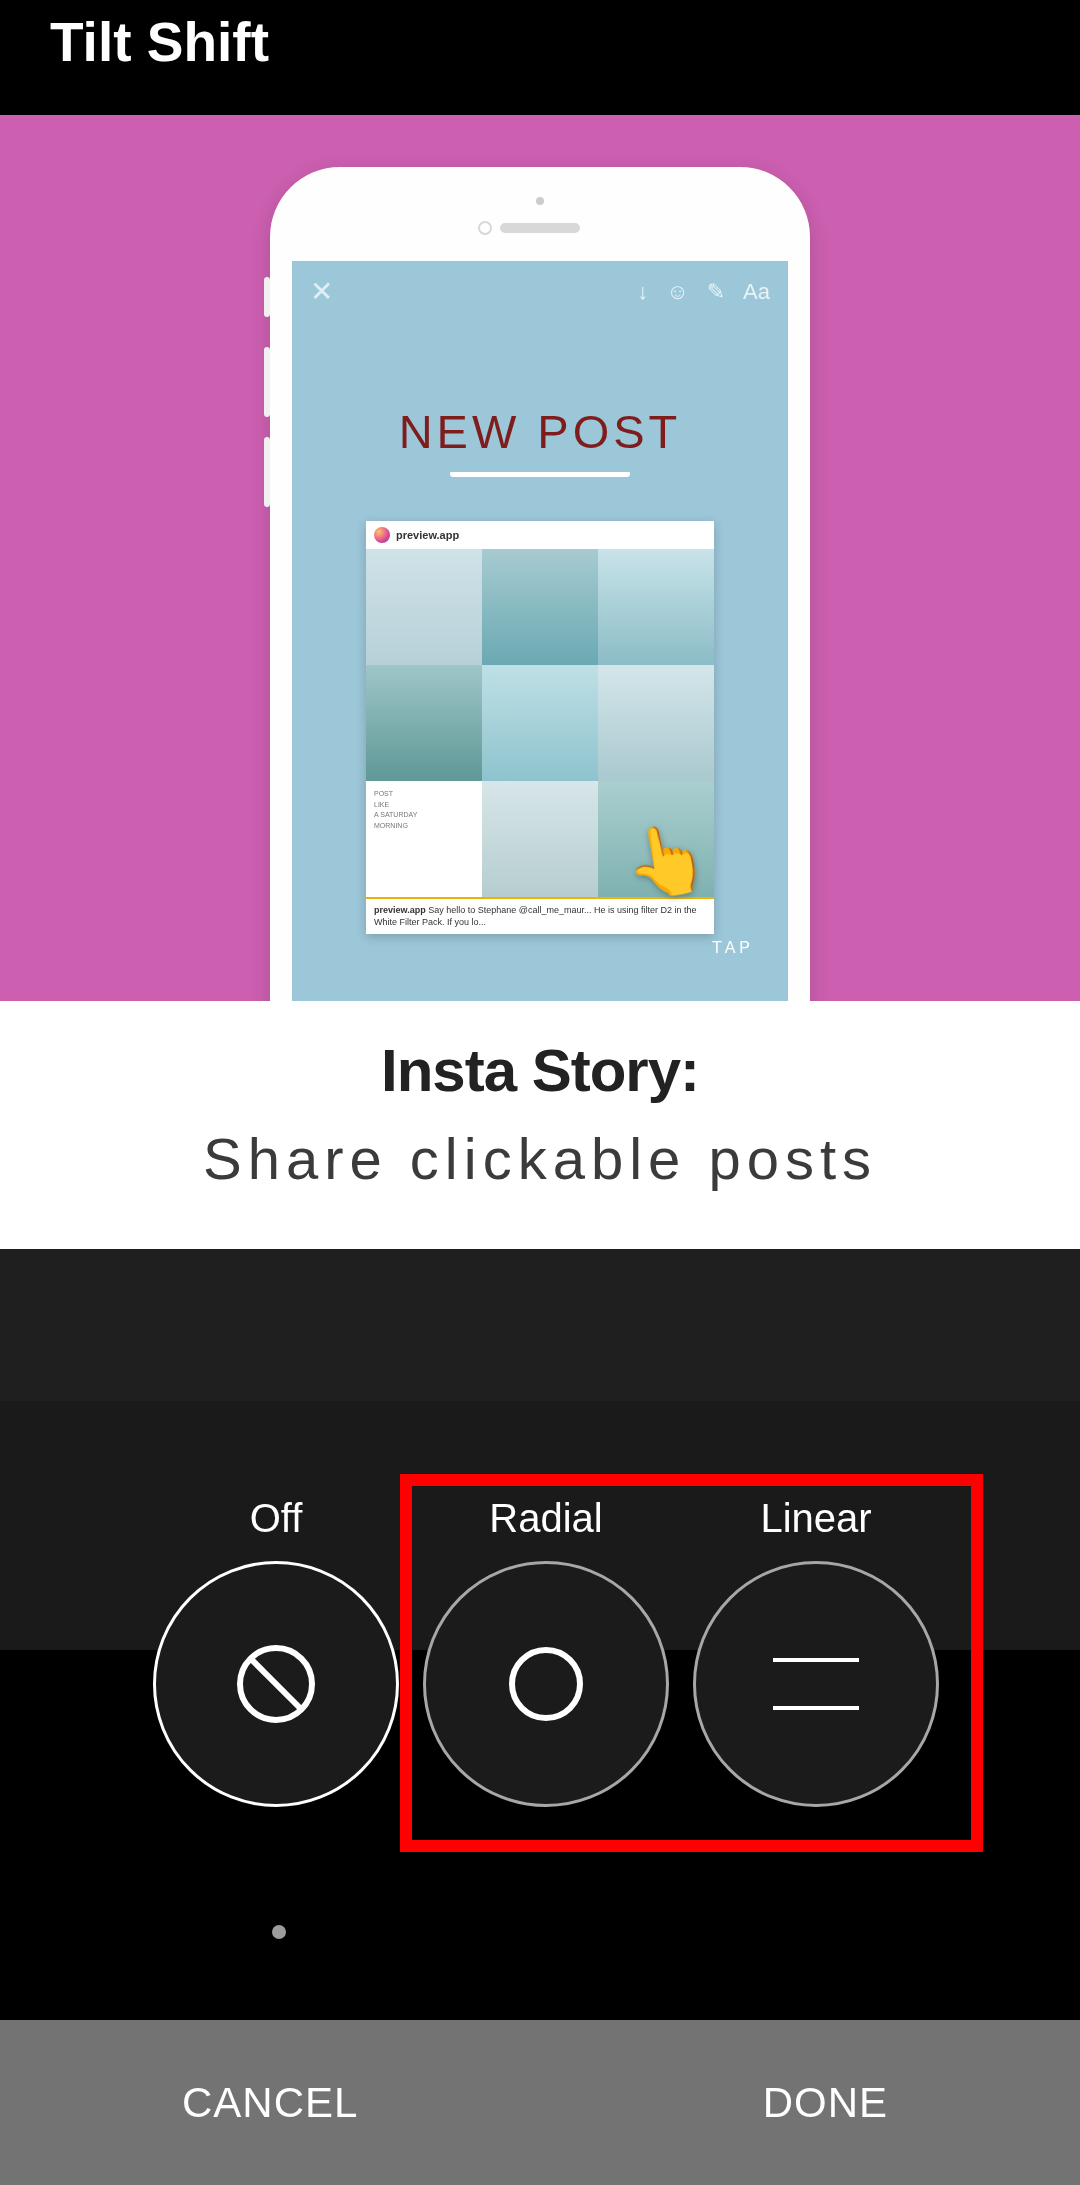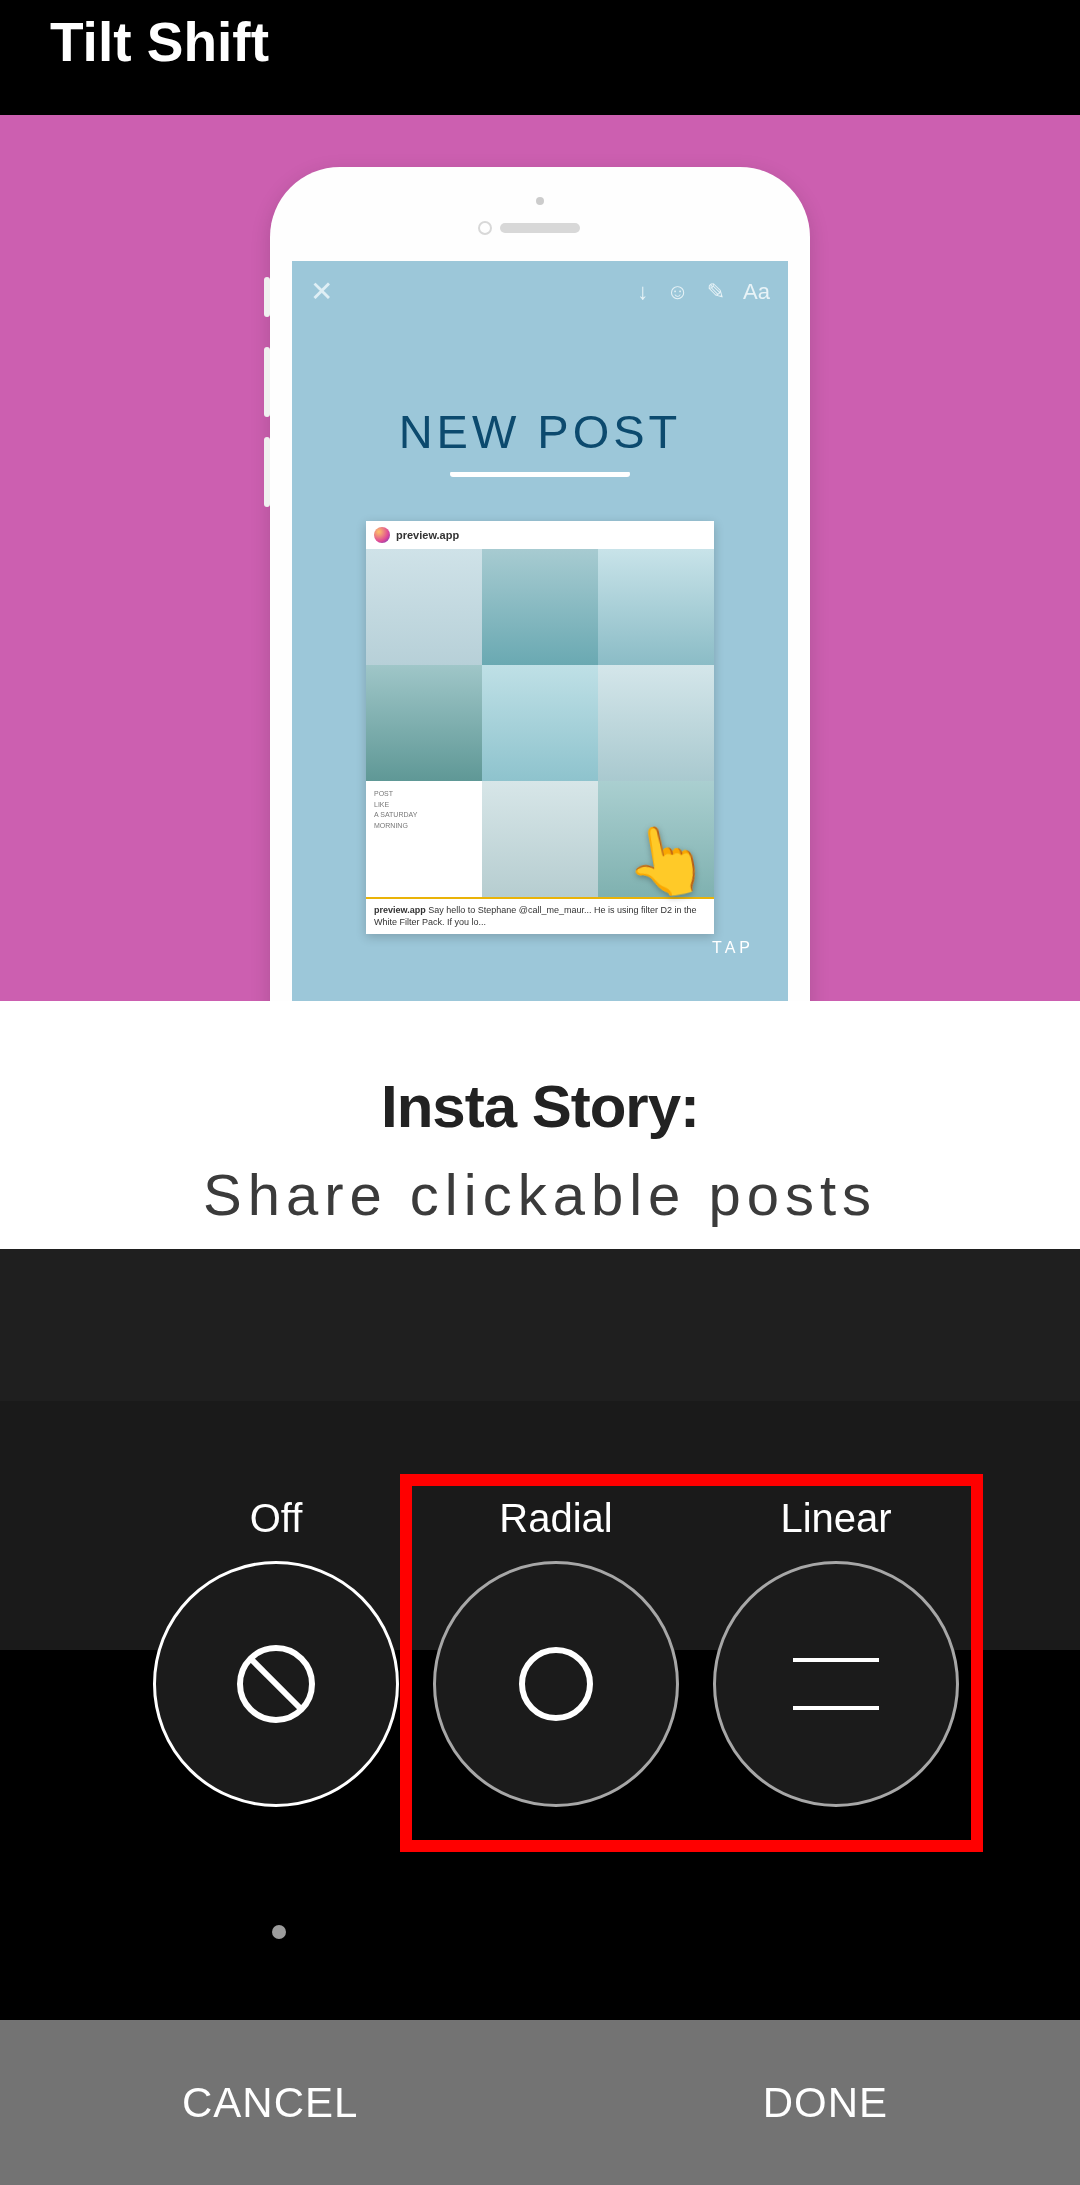--- a/index.html
+++ b/index.html
@@ -92,21 +92,21 @@
   }
   .story-close { font-size: 28px; font-weight:300; }
   .story-icons { display:flex; gap:18px; font-size:22px; align-items:center; }
   .story-icons span { color:#e8f3f7; }
 
   .new-post-label {
     text-align:center;
     font-size: 47px;
     letter-spacing: 4px;
     font-weight: 500;
-    color: #0c4a6e;
+    color: #7f1d1d;
     margin-top: 96px;
     font-family: "Arial Narrow", Arial, sans-serif;
   }
   .new-post-underline {
     width: 180px; height: 6px;
     margin: 12px auto 0;
     border-bottom: 5px solid #fff;
     border-radius: 3px;
   }
 
@@ -157,21 +157,21 @@
     font-weight: 500;
   }
 
   .preview-lower {
     width:100%;
     background:#fff;
     position:absolute;
     top: 886px;
     height: 400px;
     text-align:center;
-    padding-top: 71px;
+    padding-top: 35px;
   }
   .lower-title {
     font-size: 60px;
     font-weight: 800;
     color: #222;
     letter-spacing: -1px;
   }
   .lower-sub {
     font-size: 58px;
     font-weight: 400;
@@ -189,21 +189,21 @@
   }
 
   
   .options-row {
     position:absolute;
     top: 1496px;
     left: 0;
     width:1080px;
     display:flex;
     justify-content:flex-start;
-    gap: 20px;
+    gap: 10px;
     padding-left: 146px;
   }
   .opt {
     display:flex; flex-direction:column; align-items:center;
     width: 260px;
   }
   .opt-label {
     font-size: 40px;
     font-weight: 400;
     color: #fff;

